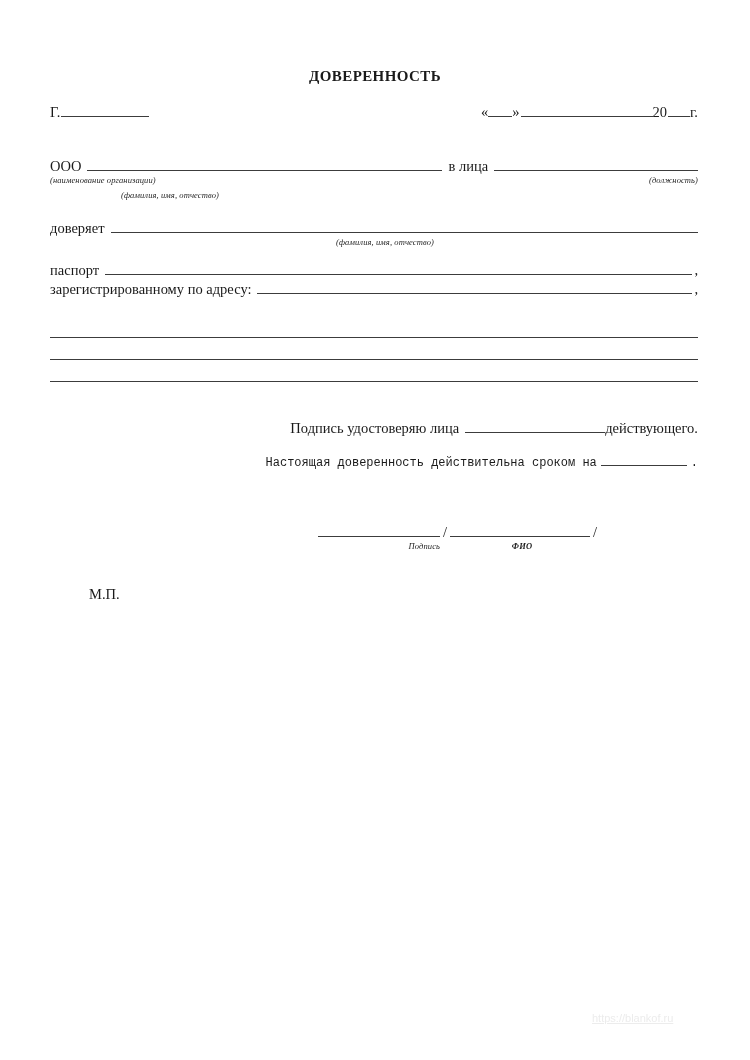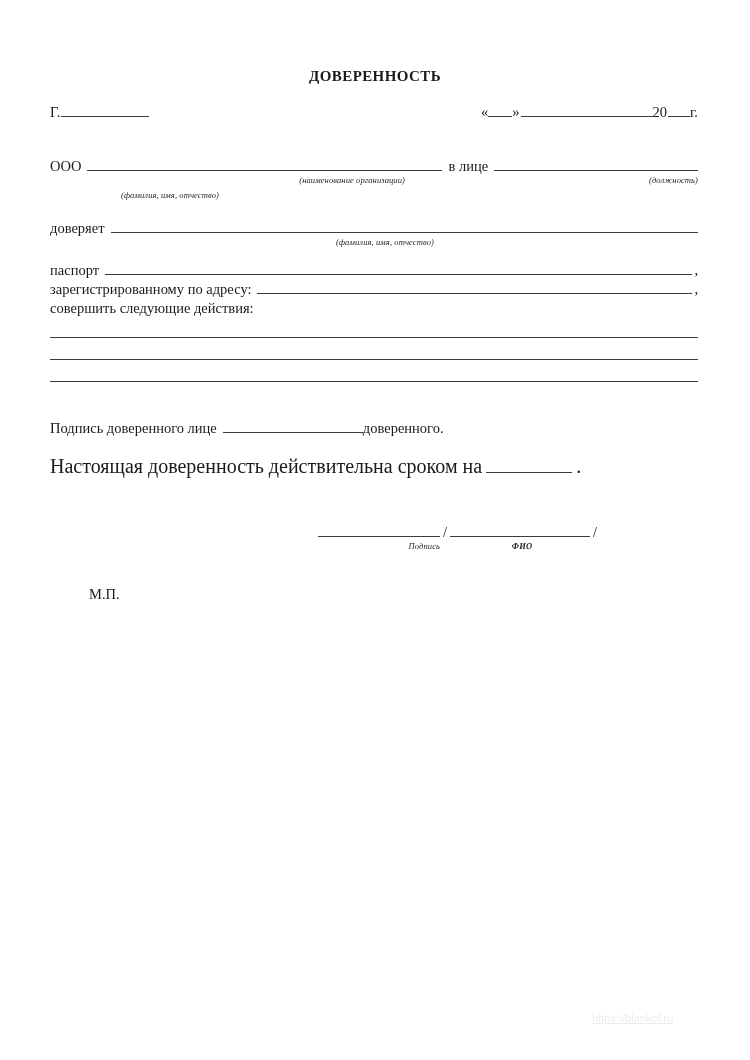--- a/index.html
+++ b/index.html
@@ -85,31 +85,32 @@
     position: absolute;
     left: 50px;
     top: 158px;
     width: 648px;
     font-size: 14.5px;
   }
   .line {
     display: flex;
     align-items: baseline;
     width: 100%;
+    justify-content: flex-end;
   }
   .lbl { white-space: nowrap; }
   .gap-s { width: 6px; flex: 0 0 auto; }
 
   .cap-row {
     display: flex;
     width: 100%;
     margin-top: 1px;
     margin-bottom: 3px;
   }
-  .cap-org  { width: 355px; text-align: right; }
+  .cap-org  { width: 355px; text-align: left; }
   .cap-post { margin-left: auto; width: 250px; text-align: right; }
 
   .blk-basis {
     position: absolute;
     left: 50px;
     top: 190px;
     width: 648px;
     font-size: 14.5px;
   }
   .r-fio1 { width: 240px; }
@@ -155,21 +156,22 @@
     top: 420px;
     width: 648px;
     font-size: 14.5px;
   }
   .r-sign { width: 140px; }
   .blk-term {
     position: absolute;
     left: 50px;
     top: 455px;
     width: 648px;
-    font-size: 20px;
+    font-size: 12px;
+    font-family: Liberation Mono, monospace;
   }
   .r-term { width: 86px; margin: 0 4px 0 4px; }
 
   
   .blk-sig {
     position: absolute;
     left: 318px;
     top: 524px;
     width: 286px;
     font-size: 14.5px;
@@ -232,21 +234,21 @@
       <span>г.</span>
     </span>
   </div>
 
   <div class="blk-org">
     <div class="line">
       <span class="lbl">ООО</span>
       <span class="gap-s"></span>
       <span class="rule" style="width:355px"></span>
       <span class="gap-s"></span>
-      <span class="lbl">в лице</span>
+      <span class="lbl">в лица</span>
       <span class="gap-s"></span>
       <span class="rule grow"></span>
     </div>
     <div class="cap-row">
       <span class="caption cap-org">(наименование организации)</span>
       <span class="caption cap-post">(должность)</span>
     </div>
   </div>
 
   <div class="blk-basis">
@@ -267,38 +269,35 @@
       <span class="lbl">паспорт</span>
       <span class="gap-s"></span>
       <span class="rule grow"></span>
       <span class="comma">,</span>
     </div>
     <div class="line tight">
       <span class="lbl">зарегистрированному по адресу:</span>
       <span class="gap-s"></span>
       <span class="rule grow"></span>
       <span class="comma">,</span>
-    </div>
-    <div class="line">
-      <span class="lbl">совершить следующие действия:</span>
     </div>
   </div>
 
   <div class="action-lines">
     <div class="fl"></div>
     <div class="fl sp"></div>
     <div class="fl sp"></div>
   </div>
 
   <div class="blk-confirm">
     <div class="line">
-      <span class="lbl">Подпись доверенного лице</span>
+      <span class="lbl">Подпись удостоверяю лица</span>
       <span class="gap-s"></span>
       <span class="rule r-sign"></span>
-      <span class="lbl">доверенного.</span>
+      <span class="lbl">действующего.</span>
     </div>
   </div>
 
   <div class="blk-term">
     <div class="line">
       <span class="lbl">Настоящая доверенность действительна сроком на</span>
       <span class="rule r-term"></span>
       <span class="lbl">.</span>
     </div>
   </div>

